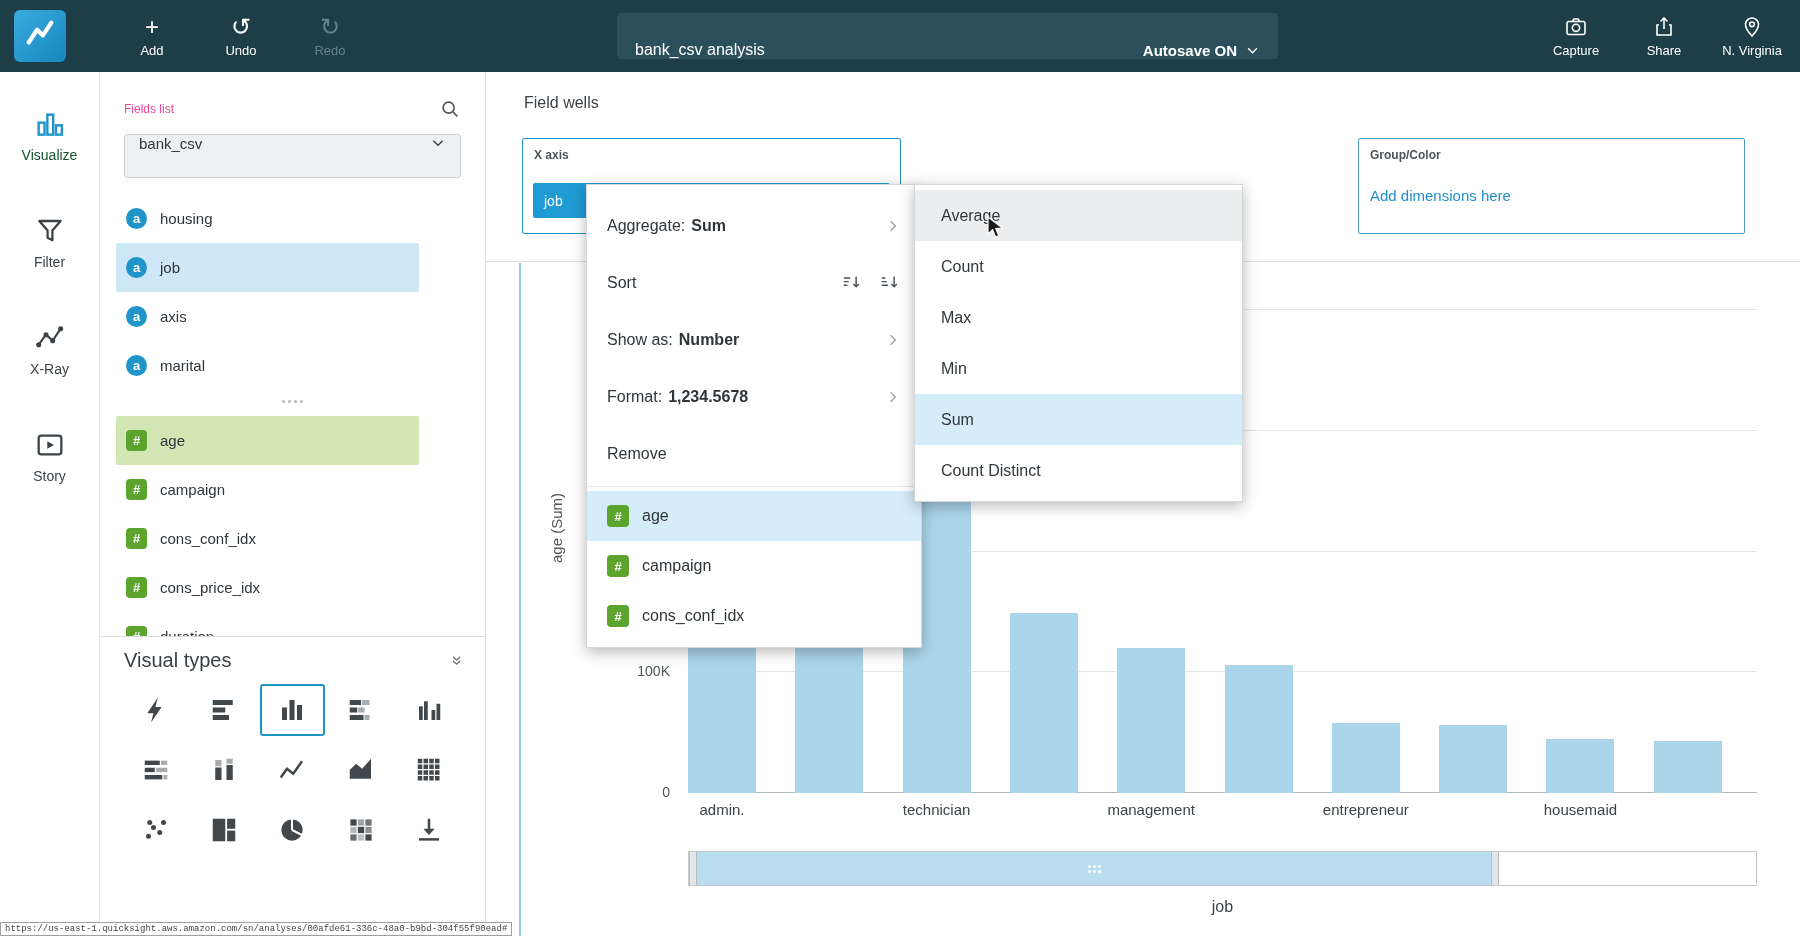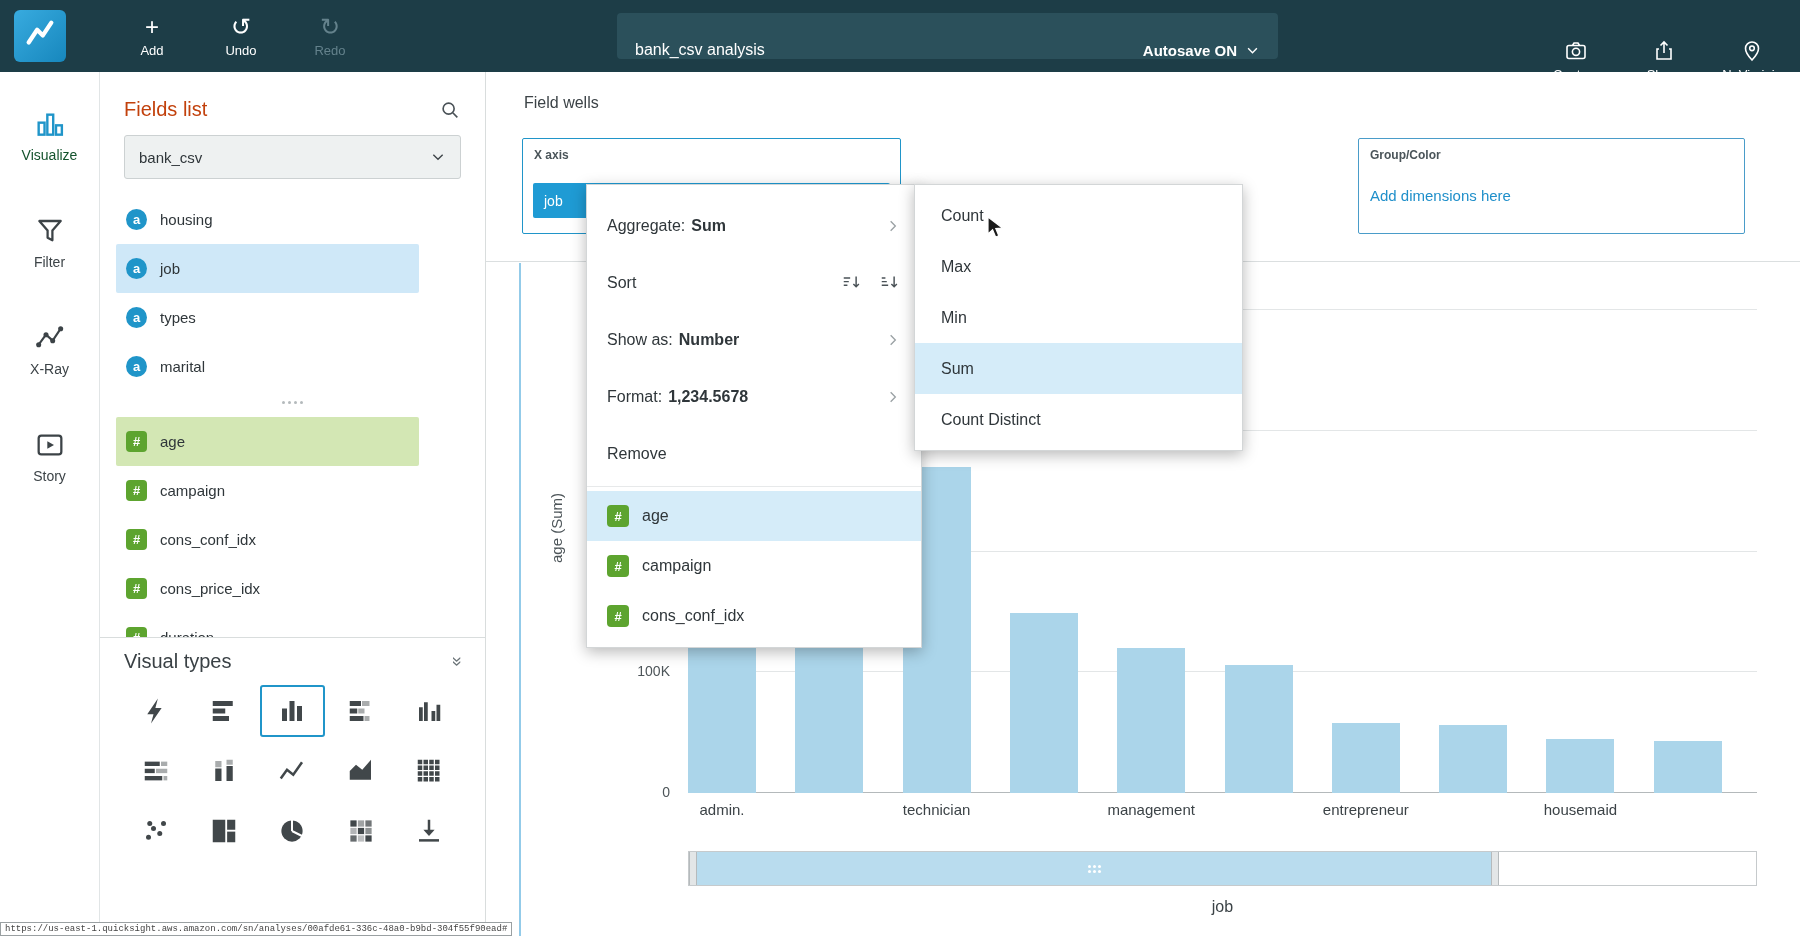--- a/index.html
+++ b/index.html
@@ -15,41 +15,41 @@
   .tb-btn { width:64px; display:flex; flex-direction:column; align-items:center; color:#fff; cursor:default; }
   .tb-btn .tb-ic { font-size:24px; line-height:26px; height:26px; }
   .tb-btn .tb-ic svg, .tb-col .tb-ic svg { width:24px; height:24px; }
   .tb-btn .tb-lb { font-size:13px; margin-top:3px; }
   .tb-btn.disabled { color:#64828c; }
   .title-box { position:absolute; left:617px; top:13px; width:661px; height:46px; background:#2b505b; border-radius:4px;
                display:flex; align-items:flex-end; padding:0 18px; }
   .tb-title { color:#fff; font-size:16px; }
   .autosave { margin-left:auto; display:flex; align-items:center; gap:8px; color:#fff; font-size:15px; font-weight:700; }
   .autosave .chev { width:15px; height:15px; display:inline-block; }
-  .tb-right { position:absolute; right:16px; top:0; height:72px; display:flex; gap:24px; align-items:center;margin-top:24px; }
+  .tb-right { position:absolute; right:16px; top:0; height:72px; display:flex; gap:24px; align-items:center; }
   .tb-col { display:flex; flex-direction:column; align-items:center; color:#fff; min-width:64px; }
   .tb-col .tb-ic { width:24px; height:24px; }
   .tb-col .tb-lb { font-size:13px; margin-top:4px; }
 
   
   .rail { position:absolute; left:0; top:72px; width:100px; bottom:0; background:#fff; border-right:1px solid #e1e5e6;
           display:flex; flex-direction:column; align-items:center; padding-top:36px; row-gap:52px; z-index:30; }
   .rail-item { display:flex; flex-direction:column; align-items:center; gap:7px; color:#3c4347; }
   .rail-item .rail-ic { width:32px; height:32px; }
   .rail-item .rail-lb { font-size:14px; }
   .rail-item.active { color:#14532d; }
 
   
   .fields-panel { position:absolute; left:100px; top:72px; width:386px; bottom:0; background:#fff;
                   border-right:1px solid #d9dddd; z-index:30; overflow:hidden; }
   .fl-header { display:flex; align-items:center; padding:26px 24px 8px 24px; }
-  .fl-title { font-size:20px; color:#c2410c;text-align:right; }
+  .fl-title { font-size:12px; color:#ec4899;text-align:right; }
   .search { margin-left:auto; width:22px; height:22px; }
   .dataset { margin:6px 24px 12px 24px; height:44px; border:1px solid #ccd1d2; background:#eef1f1; border-radius:3px;
-             display:flex; align-items:center; padding:0 14px; font-size:15px; color:#2f363a; }
+             display:flex; align-items:flex-start; padding:0 14px; font-size:15px; color:#2f363a; }
   .dataset .chev-d { margin-left:auto; width:16px; height:16px; }
   .field-rows { padding-top:4px; }
   .frow { height:49px; display:flex; align-items:center; gap:13px; margin:0 66px 0 16px; padding-left:10px;
           font-size:15px; color:#2f363a; border-radius:2px; }
   .frow.hl-blue { background:#cfe8f8; }
   .frow.hl-green { background:#d3e7b4; }
   .ficon { width:21px; height:21px; border-radius:50%; background:#2095c9; color:#fff; font-size:13px; font-weight:700;
            display:flex; align-items:center; justify-content:center; flex:0 0 auto; }
   .ficon.measure { border-radius:4px; background:#5da42f; }
   .dots-divider { height:22px; display:flex; align-items:center; justify-content:center; }
@@ -235,21 +235,21 @@
       <div class="frow">
         <span class="ficon">a</span>
         <span>housing</span>
       </div>
       <div class="frow hl-blue">
         <span class="ficon">a</span>
         <span>job</span>
       </div>
       <div class="frow">
         <span class="ficon">a</span>
-        <span>types</span>
+        <span>axis</span>
       </div>
       <div class="frow">
         <span class="ficon">a</span>
         <span>marital</span>
       </div>
     </div>
   <div class="dots-divider">
     <span class="dotline">
         <i style="left:0"></i>
         <i style="left:6px"></i>
@@ -533,20 +533,21 @@
         <span>campaign</span>
       </div>
       <div class="mf-row">
         <span class="ficon measure">#</span>
         <span>cons_conf_idx</span>
       </div>
     </div>
 </div>
 
 <div class="submenu">
+    <div class="sm-item hov">Average</div>
     <div class="sm-item">Count</div>
     <div class="sm-item">Max</div>
     <div class="sm-item">Min</div>
     <div class="sm-item sel">Sum</div>
     <div class="sm-item">Count Distinct</div>
   </div>
 
 <div class="cursor">
   <svg width="20" height="24" viewBox="0 0 20 24">
       <path d="M2 1l0 17 4.6-4.2 3 7.2 3.2-1.3-3-7.1 6.6-.6z" fill="#1a1a1a" stroke="#fff" stroke-width="1.2"></path>

